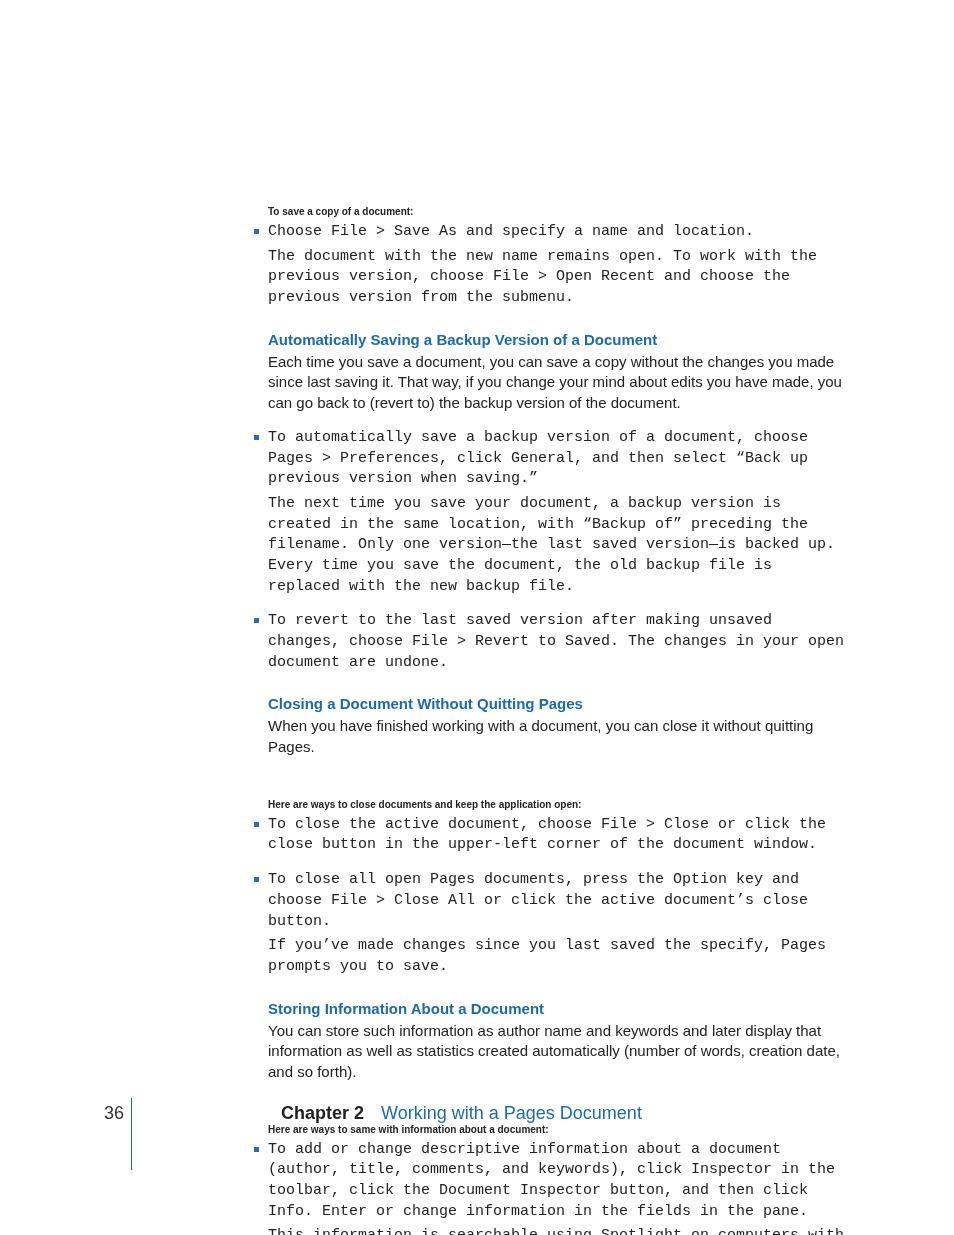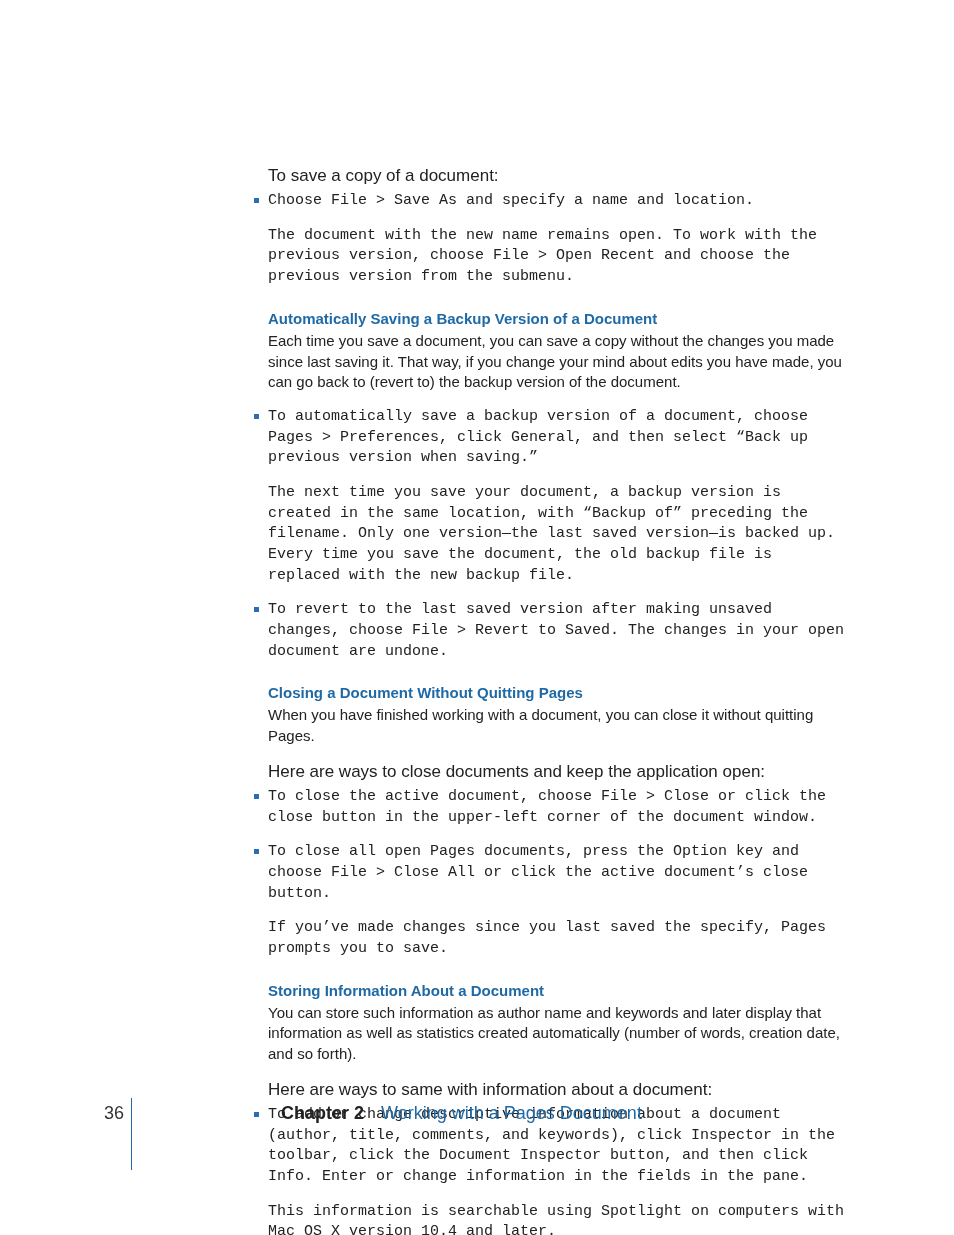--- a/index.html
+++ b/index.html
@@ -11,24 +11,25 @@
     color: #222;
     position: relative;
   }
   .page {
     position: absolute;
     left: 268px;
     top: 165px;
     width: 580px;
   }
   .bold-lead {
-    font-weight: 400;
-    font-size: 17px;
+    font-weight: 700;
+    font-size: 10px;
     line-height: 1.3;
     margin-bottom: 4px;
+    margin-top: 40px;
   }
   .body-text {
     font-size: 15px;
     line-height: 1.38;
     margin-bottom: 14px;
   }
   ul.bullets {
     list-style: none;
     padding: 0;
     margin: 0 0 14px 0;
@@ -46,21 +47,21 @@
     content: "";
     position: absolute;
     left: -14px;
     top: 7px;
     width: 5px;
     height: 5px;
     background: #2a6db4;
   }
   ul.bullets > li .follow {
     display: block;
-    margin-top: 14px;
+    margin-top: 4px;
   }
   h2.section-heading {
     color: #1f6aa6;
     font-weight: 600;
     font-size: 15px;
     margin-top: 22px;
     margin-bottom: 4px;
     letter-spacing: 0;
   }
   .footer {

